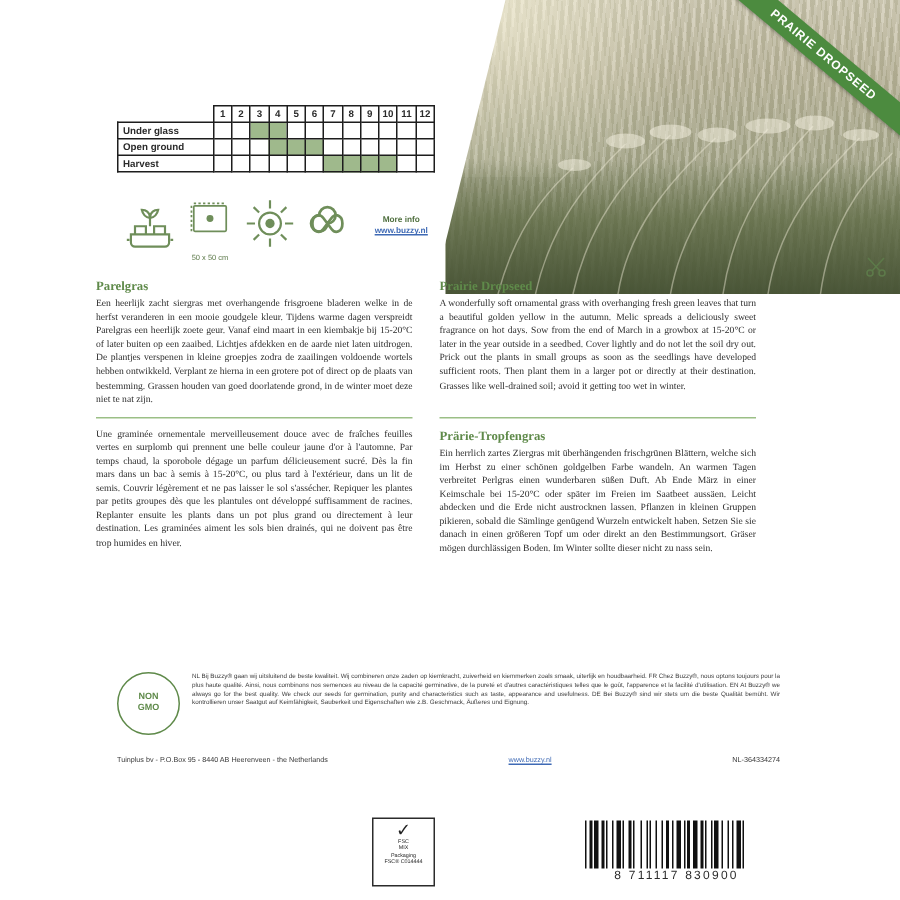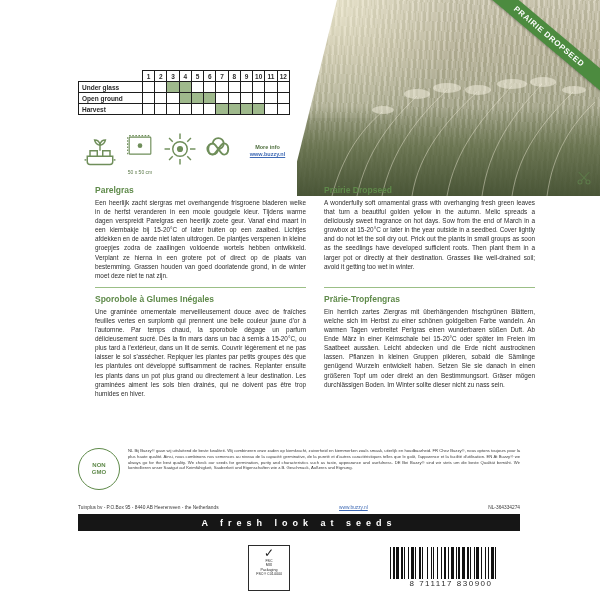--- a/index.html
+++ b/index.html
@@ -92,21 +92,21 @@
     display:flex; align-items:center; justify-content:space-between;
   }
   .picto .cell { width:40px; height:44px; position:relative; color:#6f8e5a; }
   .picto .cap { position:absolute; bottom:-2px; left:0; width:100%; text-align:center; font-size:5px; color:#5d7a4a; }
   .moreinfo { width:56px; text-align:center; font-size:5.5px; color:#4f6f3e; line-height:1.35; font-weight:bold; }
   .moreinfo .url { color:#3f6ab5; text-decoration:underline; }
 
   .scissors { position:absolute; right:8px; top:170px; color:#5d7a4a; }
 
   
-  .cols { position:absolute; left:95px; top:185px; width:440px; }
+  .cols { position:absolute; left:64px; top:185px; width:440px;font-family:Liberation Serif, serif; }
   .row { display:flex; gap:18px; }
   .col { width:211px; }
   h3.hd {
     font-size:8.5px; color:#5f8a4a; margin:0 0 3px 0; font-weight:bold;
   }
   p.bd {
     font-size:6.4px; line-height:1.42; margin:0; text-align:justify; color:#2d2d2d;
   }
   .rule { height:1px; background:#9bbf86; margin:7px 0 6px 0; }
 
@@ -333,21 +333,20 @@
     <div class="row">
       <div class="col">
           <div class="rule"></div>
         </div>
       <div class="col">
           <div class="rule"></div>
         </div>
     </div>
     <div class="row">
       <div class="col">
-        <h3 class="hd">Sporobole à Glumes Inégales</h3>
         <p class="bd">Une graminée ornementale merveilleusement douce avec de fraîches feuilles vertes en surplomb qui prennent une belle couleur jaune d'or à l'automne. Par temps chaud, la sporobole dégage un parfum délicieusement sucré. Dès la fin mars dans un bac à semis à 15-20°C, ou plus tard à l'extérieur, dans un lit de semis. Couvrir légèrement et ne pas laisser le sol s'assécher. Repiquer les plantes par petits groupes dès que les plantules ont développé suffisamment de racines. Replanter ensuite les plants dans un pot plus grand ou directement à leur destination. Les graminées aiment les sols bien drainés, qui ne doivent pas être trop humides en hiver.</p>
       </div>
       <div class="col">
         <h3 class="hd">Prärie-Tropfengras</h3>
         <p class="bd">Ein herrlich zartes Ziergras mit überhängenden frischgrünen Blättern, welche sich im Herbst zu einer schönen goldgelben Farbe wandeln. An warmen Tagen verbreitet Perlgras einen wunderbaren süßen Duft. Ab Ende März in einer Keimschale bei 15-20°C oder später im Freien im Saatbeet aussäen. Leicht abdecken und die Erde nicht austrocknen lassen. Pflanzen in kleinen Gruppen pikieren, sobald die Sämlinge genügend Wurzeln entwickelt haben. Setzen Sie sie danach in einen größeren Topf um oder direkt an den Bestimmungsort. Gräser mögen durchlässigen Boden. Im Winter sollte dieser nicht zu nass sein.</p>
       </div>
     </div>
   </div>
 
   <div class="legal">
@@ -357,21 +356,20 @@
     </div>
     <div class="legaltext">NL Bij Buzzy® gaan wij uitsluitend de beste kwaliteit. Wij combineren onze zaden op kiemkracht, zuiverheid en kiemmerken zoals smaak, uiterlijk en houdbaarheid. FR Chez Buzzy®, nous optons toujours pour la plus haute qualité. Ainsi, nous combinons nos semences au niveau de la capacité germinative, de la pureté et d'autres caractéristiques telles que le goût, l'apparence et la facilité d'utilisation. EN At Buzzy® we always go for the best quality. We check our seeds for germination, purity and characteristics such as taste, appearance and usefulness. DE Bei Buzzy® sind wir stets um die beste Qualität bemüht. Wir kontrollieren unser Saatgut auf Keimfähigkeit, Sauberkeit und Eigenschaften wie z.B. Geschmack, Äußeres und Eignung.</div>
   </div>
 
   <div class="addr">
     <span>Tuinplus bv - P.O.Box 95 - 8440 AB Heerenveen - the Netherlands</span>
     <span class="web">www.buzzy.nl</span>
     <span>NL-364334274</span>
   </div>
 
-  <div class="strip">A fresh look at seeds</div>
 
   <div class="fsc">
     <div class="tick">✓</div>
     <div>FSC</div>
     <div>MIX</div>
     <div>Packaging</div>
     <div>FSC® C014444</div>
   </div>
 
   <div class="barcode">

